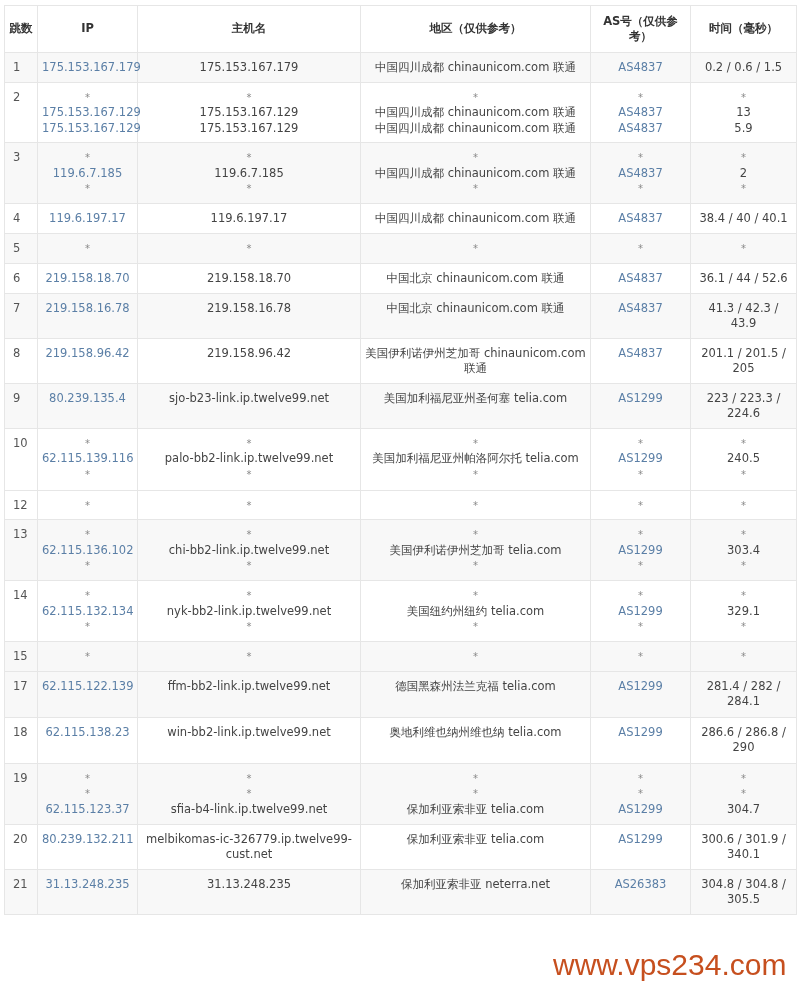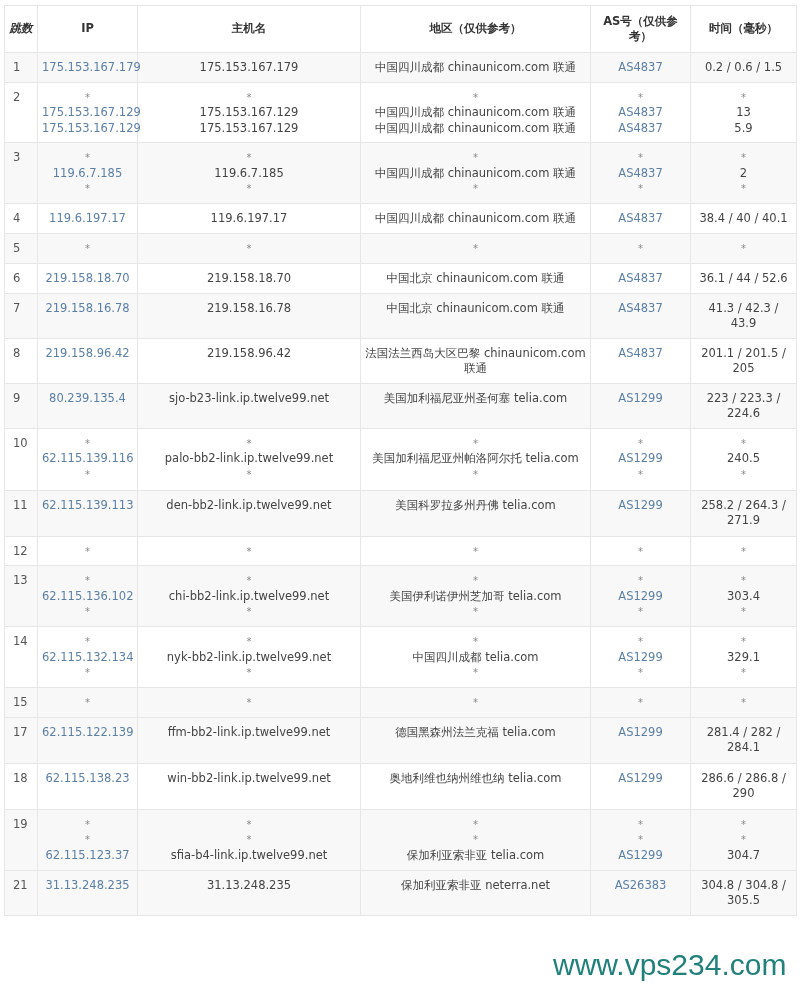--- a/index.html
+++ b/index.html
@@ -2,29 +2,29 @@
 <html><head>
 <meta charset="utf-8">
 <style>
   html, body { margin:0; padding:0; background:#ffffff; }
   body { width:800px; height:992px; position:relative; overflow:hidden;
          font-family:"DejaVu Sans", "Liberation Sans", sans-serif; color:#444; }
   .table-wrap { position:absolute; left:4px; top:5px; width:792px; }
   table { border-collapse:collapse; width:792px; table-layout:fixed; font-size:11.5px; }
   th, td { border:1px solid #e6e6e6; text-align:center; vertical-align:top; padding:7px 4px 6px 4px; line-height:15.5px; }
   th { font-weight:bold; color:#333; vertical-align:middle; background:#fff; font-size:11.5px; padding:5px 4px; }
-  th.hop-h { padding:6px 2px;font-style:italic; }
+  th.hop-h { padding:6px 2px; }
   tr.odd td { background:#f8f8f8; }
   tr.even td { background:#ffffff; }
   td.hop { text-align:left; padding-left:8px; color:#555; }
   .ip-line, .as-line { color:#5b7fa6; }
   .muted-star { color:#888; font-size:10px; }
   .line { display:block; }
   .watermark { position:absolute; left:553px; top:948px; font-family:"Liberation Sans", sans-serif;
-               font-size:30px; color:#0f766e; letter-spacing:0px; pointer-events:none; opacity:0.92; }
+               font-size:30px; color:#c2410c; letter-spacing:0px; pointer-events:none; opacity:0.92; }
 </style>
 </head>
 <body>
 
 <div class="table-wrap">
   <table>
     <colgroup>
       <col style="width:33px">
       <col style="width:100px">
       <col style="width:223px">
@@ -191,21 +191,21 @@
         </tr>
         <tr class="even" style="height: 45px;">
           <td class="hop">8</td>
           <td>
             <span class="line ip-line">219.158.96.42</span>
           </td>
           <td>
             <span class="line">219.158.96.42</span>
           </td>
           <td>
-            <span class="line">法国法兰西岛大区巴黎 chinaunicom.com 联通</span>
+            <span class="line">美国伊利诺伊州芝加哥 chinaunicom.com 联通</span>
           </td>
           <td>
             <span class="line as-line">AS4837</span>
           </td>
           <td>
             <span class="line">201.1 / 201.5 / 205</span>
           </td>
         </tr>
         <tr class="odd" style="height: 45px;">
           <td class="hop">9</td>
@@ -246,38 +246,20 @@
             <span class="line muted-star">*</span>
             <span class="line as-line">AS1299</span>
             <span class="line muted-star">*</span>
           </td>
           <td>
             <span class="line muted-star">*</span>
             <span class="line">240.5</span>
             <span class="line muted-star">*</span>
           </td>
         </tr>
-        <tr class="odd" style="height: 46px;">
-          <td class="hop">11</td>
-          <td>
-            <span class="line ip-line">62.115.139.113</span>
-          </td>
-          <td>
-            <span class="line">den-bb2-link.ip.twelve99.net</span>
-          </td>
-          <td>
-            <span class="line">美国科罗拉多州丹佛 telia.com</span>
-          </td>
-          <td>
-            <span class="line as-line">AS1299</span>
-          </td>
-          <td>
-            <span class="line">258.2 / 264.3 / 271.9</span>
-          </td>
-        </tr>
         <tr class="even" style="height: 29px;">
           <td class="hop">12</td>
           <td>
             <span class="line muted-star">*</span>
           </td>
           <td>
             <span class="line muted-star">*</span>
           </td>
           <td>
             <span class="line muted-star">*</span>
@@ -324,21 +306,21 @@
             <span class="line ip-line">62.115.132.134</span>
             <span class="line muted-star">*</span>
           </td>
           <td>
             <span class="line muted-star">*</span>
             <span class="line">nyk-bb2-link.ip.twelve99.net</span>
             <span class="line muted-star">*</span>
           </td>
           <td>
             <span class="line muted-star">*</span>
-            <span class="line">中国四川成都 telia.com</span>
+            <span class="line">美国纽约州纽约 telia.com</span>
             <span class="line muted-star">*</span>
           </td>
           <td>
             <span class="line muted-star">*</span>
             <span class="line as-line">AS1299</span>
             <span class="line muted-star">*</span>
           </td>
           <td>
             <span class="line muted-star">*</span>
             <span class="line">329.1</span>
@@ -418,20 +400,38 @@
           </td>
           <td>
             <span class="line muted-star">*</span>
             <span class="line muted-star">*</span>
             <span class="line as-line">AS1299</span>
           </td>
           <td>
             <span class="line muted-star">*</span>
             <span class="line muted-star">*</span>
             <span class="line">304.7</span>
+          </td>
+        </tr>
+        <tr class="even" style="height: 45px;">
+          <td class="hop">20</td>
+          <td>
+            <span class="line ip-line">80.239.132.211</span>
+          </td>
+          <td>
+            <span class="line">melbikomas-ic-326779.ip.twelve99-cust.net</span>
+          </td>
+          <td>
+            <span class="line">保加利亚索非亚 telia.com</span>
+          </td>
+          <td>
+            <span class="line as-line">AS1299</span>
+          </td>
+          <td>
+            <span class="line">300.6 / 301.9 / 340.1</span>
           </td>
         </tr>
         <tr class="odd" style="height: 45px;">
           <td class="hop">21</td>
           <td>
             <span class="line ip-line">31.13.248.235</span>
           </td>
           <td>
             <span class="line">31.13.248.235</span>
           </td>

